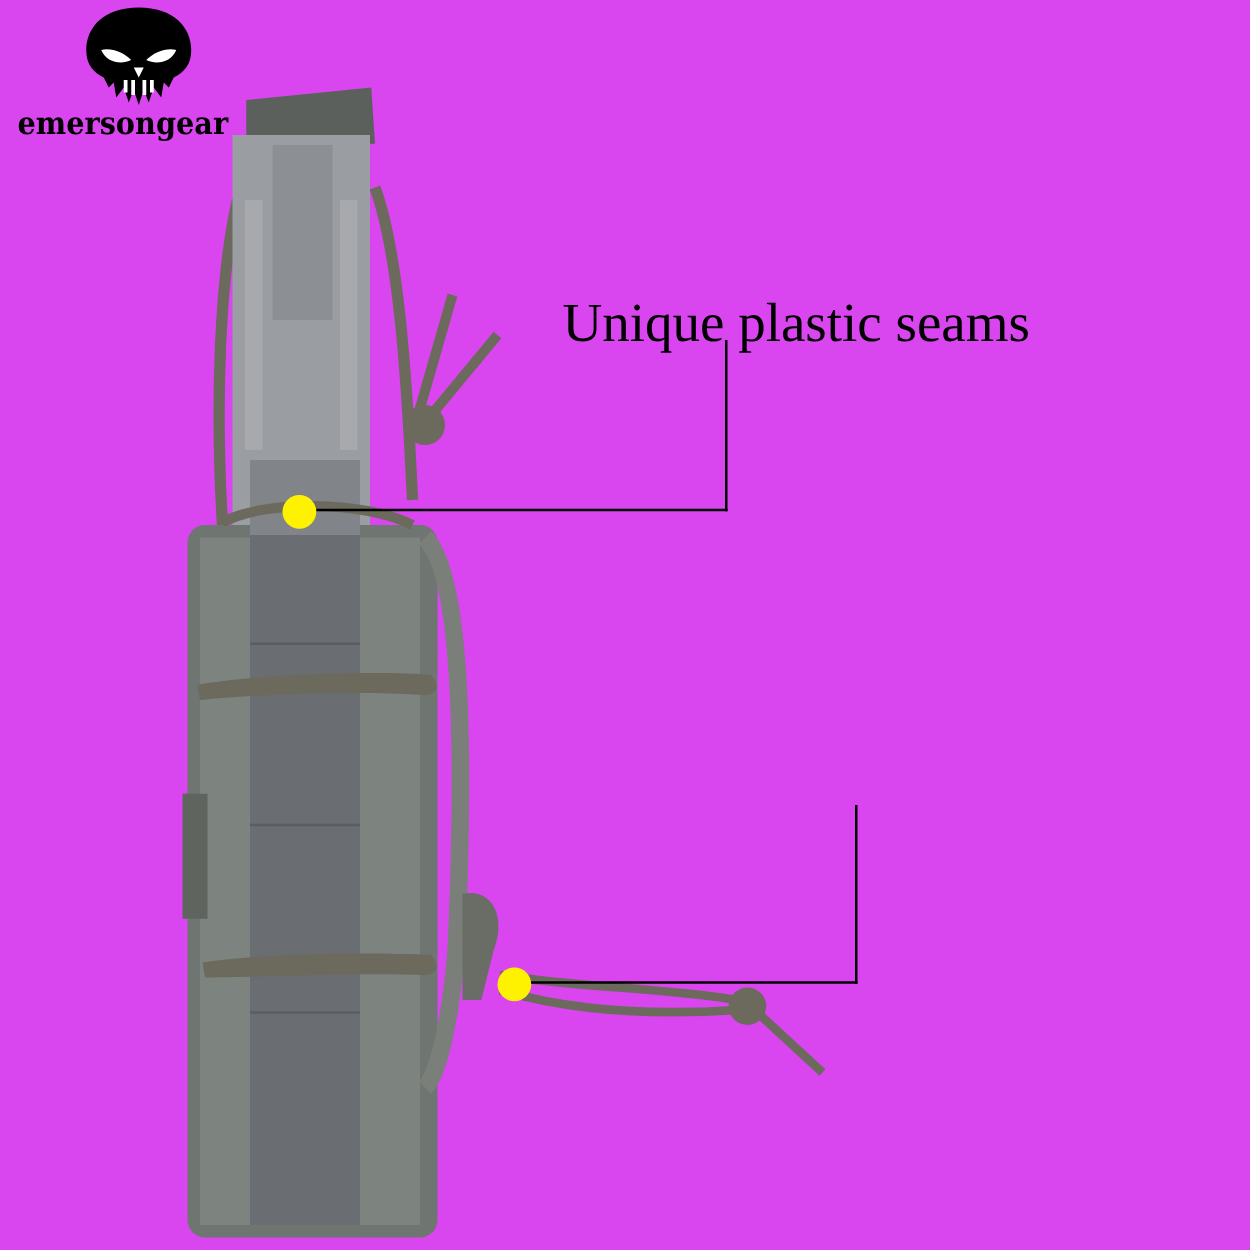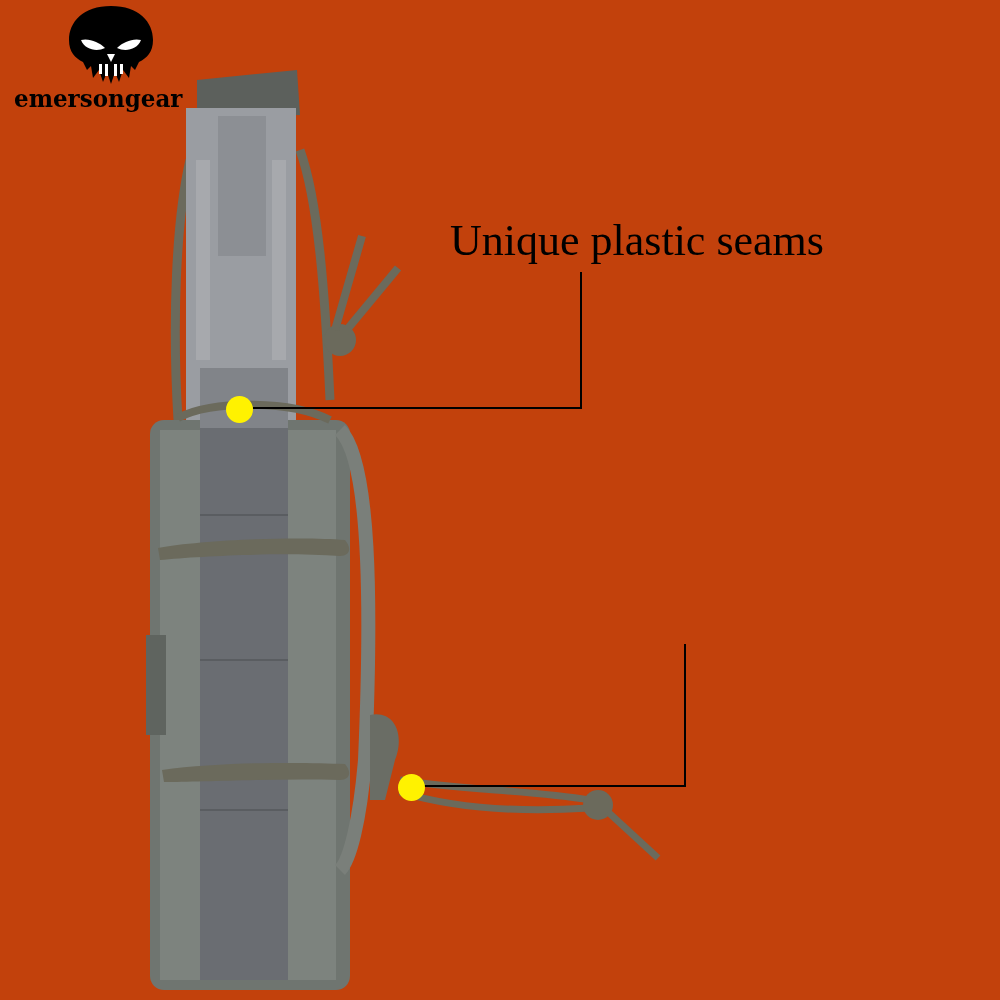--- a/index.html
+++ b/index.html
@@ -1,22 +1,22 @@
 <!DOCTYPE html>
 <html><head>
 <meta charset="utf-8">
 <style>
   html,body{margin:0;padding:0;background:#fff;}
-  #stage{position:relative;width:1000px;height:1000px;overflow:hidden;background:#c2410c;font-family:"Liberation Serif","DejaVu Serif",serif;}
+  #stage{position:relative;width:1000px;height:1000px;overflow:hidden;background:#d946ef;font-family:"Liberation Serif","DejaVu Serif",serif;}
   .logo{position:absolute;left:6px;top:4px;width:210px;height:110px;}
   .logo-skull{position:absolute;left:55px;top:0;width:100px;height:80px;}
   .logo-text{position:absolute;left:8px;top:80px;font-family:"DejaVu Serif",serif;font-weight:bold;font-size:25px;letter-spacing:0px;color:#000;transform:scaleX(0.92);transform-origin:left;}
   .logo-reg{position:absolute;left:196px;top:76px;font-size:9px;color:#000;font-family:"Liberation Sans",sans-serif;}
   .product{position:absolute;left:0;top:0;width:1000px;height:1000px;}
-  .label{position:absolute;color:#000;font-size:44px;line-height:1;white-space:nowrap;}
+  .label{position:absolute;color:#000;font-size:44px;line-height:1;white-space:nowrap;margin-top:18px;}
   .label1{left:450px;top:219px;}
   .label2{left:395px;top:595px;}
   .leader{position:absolute;background:#000;}
   .dot{position:absolute;width:27px;height:27px;border-radius:50%;background:#fff200;}
 </style>
 </head>
 <body>
 
 <div id="stage">
 

